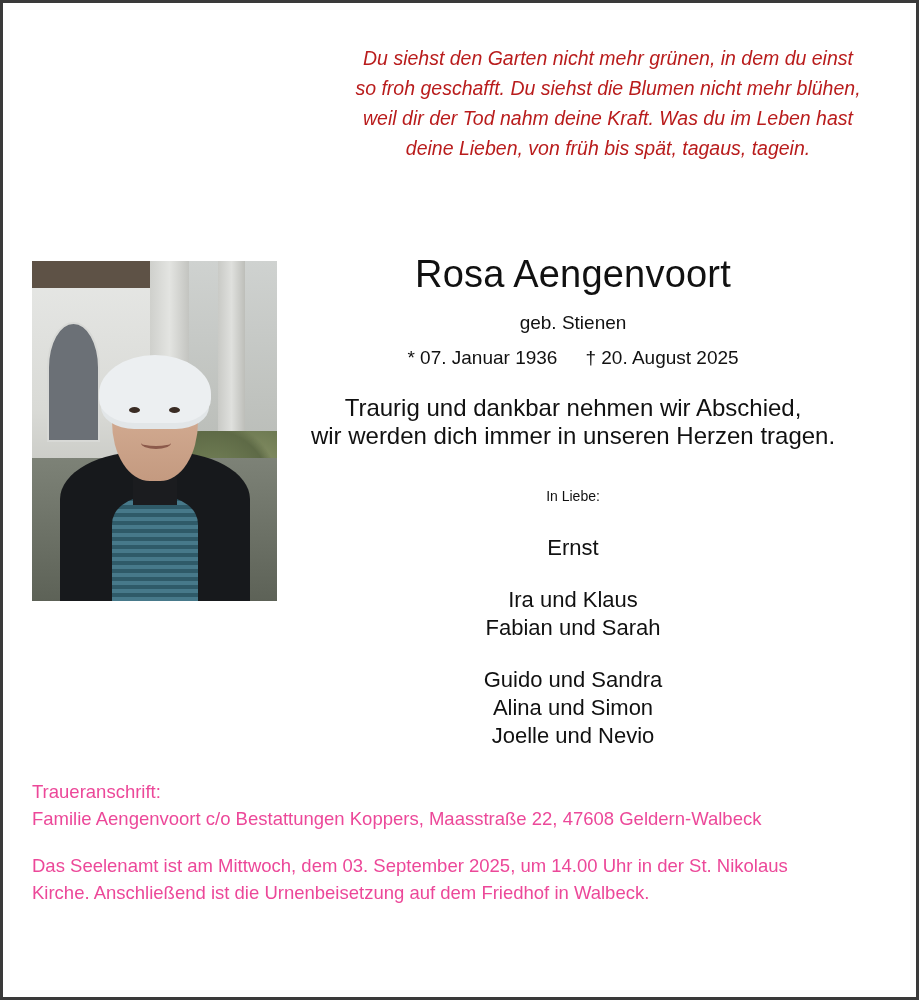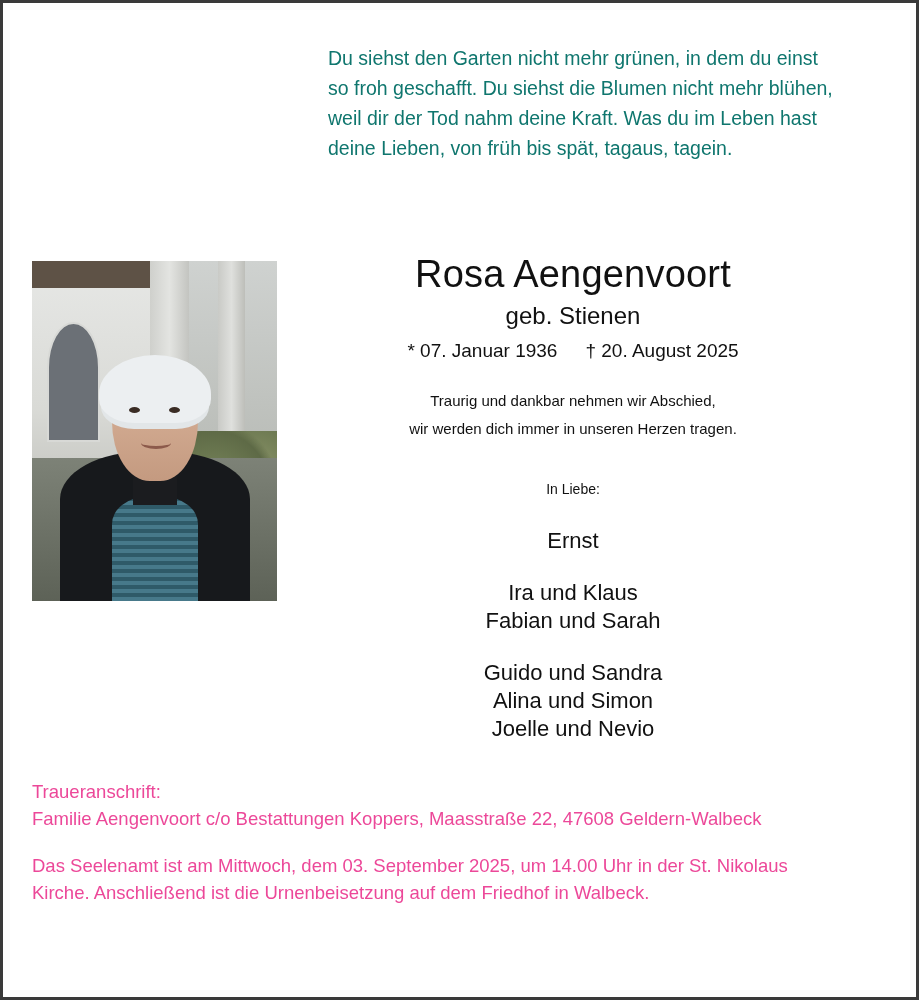--- a/index.html
+++ b/index.html
@@ -25,24 +25,25 @@
     left: 0; top: 0; right: 0; bottom: 0;
     background: #ffffff;
   }
 
   
   .poem {
     position: absolute;
     left: 325px;
     top: 40px;
     width: 560px;
+    font-style: italic;
     font-size: 19.5px;
     line-height: 30px;
-    color: #0f766e;
-    text-align: left;
+    color: #b91c1c;
+    text-align: center;
   }
   .poem span { display: block; white-space: pre; }
 
   
   .portrait {
     position: absolute;
     left: 29px;
     top: 258px;
     width: 245px;
     height: 340px;
@@ -146,32 +147,32 @@
     width: 560px;
     text-align: center;
   }
   .name {
     font-size: 38px;
     line-height: 46px;
     color: #111111;
     letter-spacing: 0.2px;
   }
   .born-name {
-    font-size: 24px;
+    font-size: 19px;
     line-height: 26px;
-    margin-top: 6px;
+    margin-top: 13px;
   }
   .dates {
     font-size: 19px;
     line-height: 28px;
     margin-top: 8px;
   }
   .dates .gap { display: inline-block; width: 28px; }
   .farewell {
-    font-size: 15px;
+    font-size: 24px;
     line-height: 28px;
     margin-top: 22px;
   }
   .farewell span { display: block; }
   .inliebe {
     font-size: 14px;
     line-height: 28px;
     margin-top: 32px;
   }
   .group {

